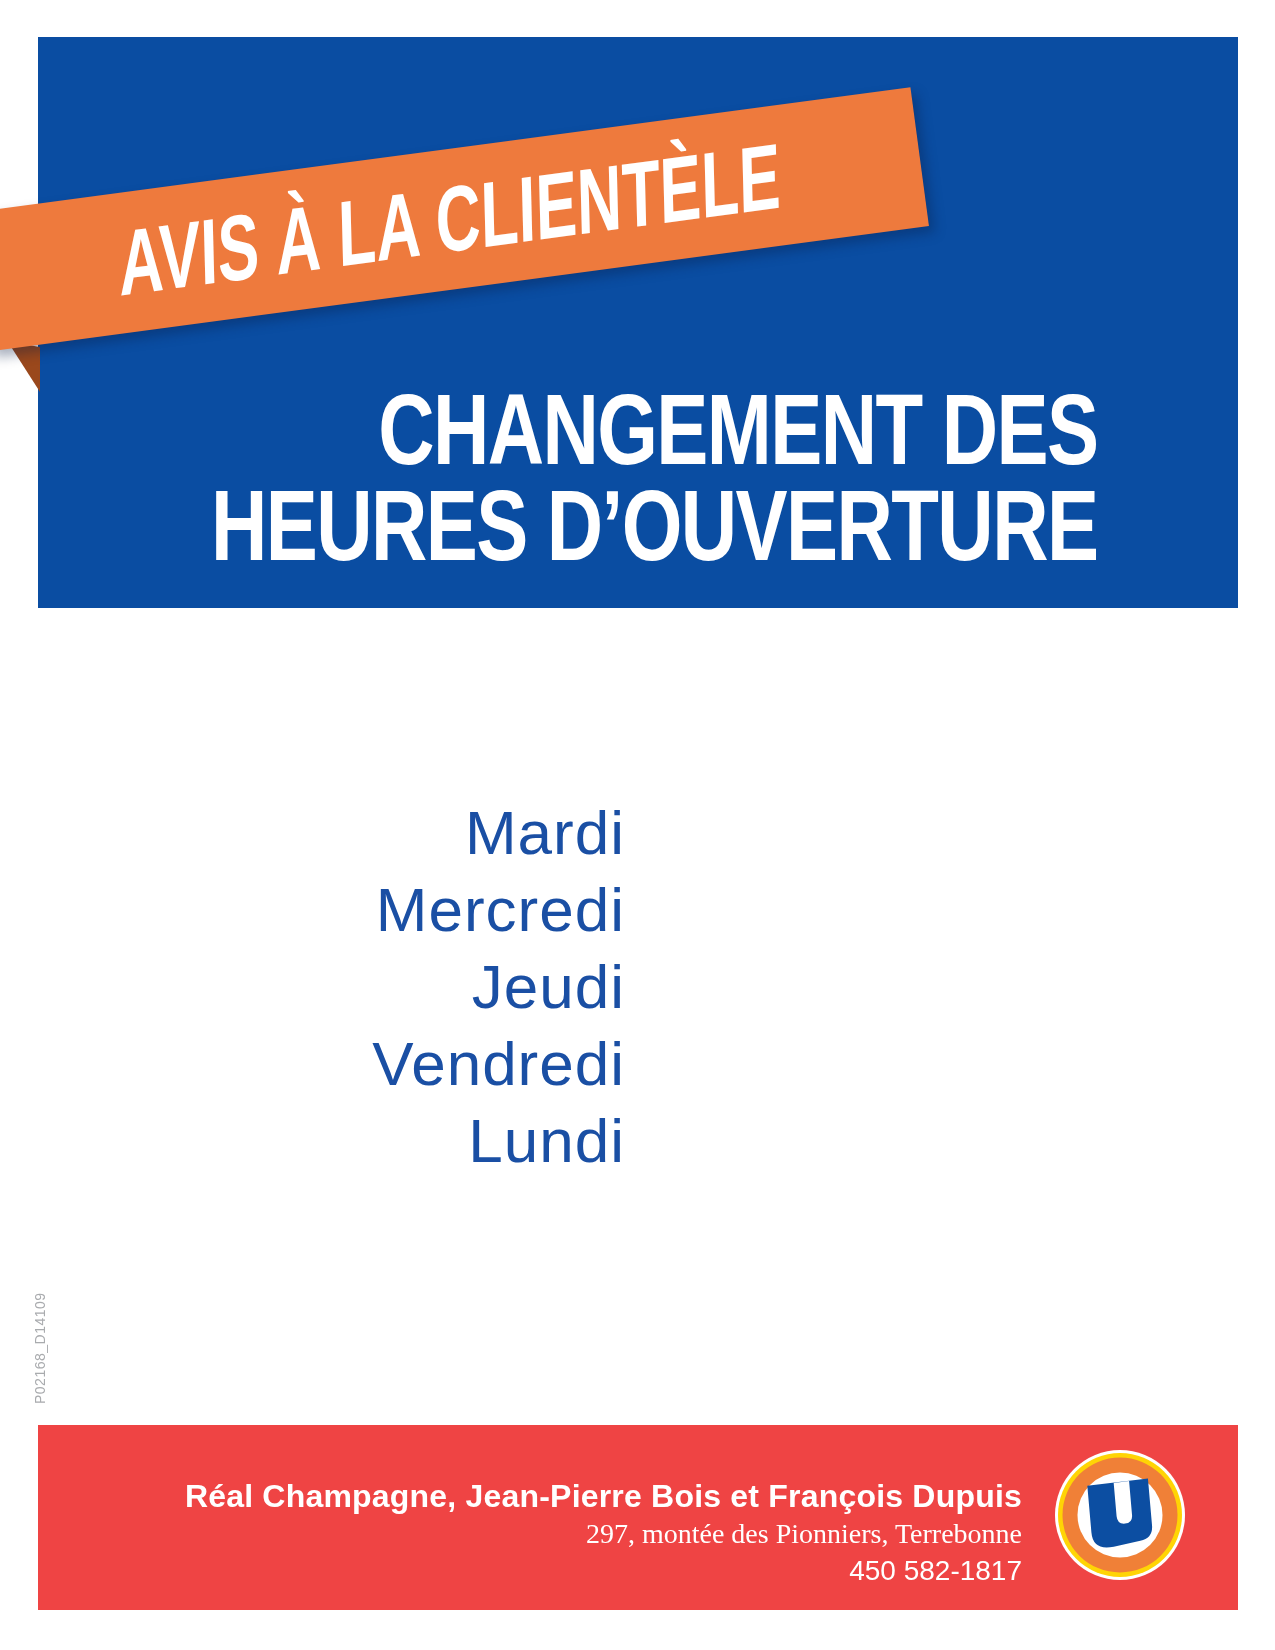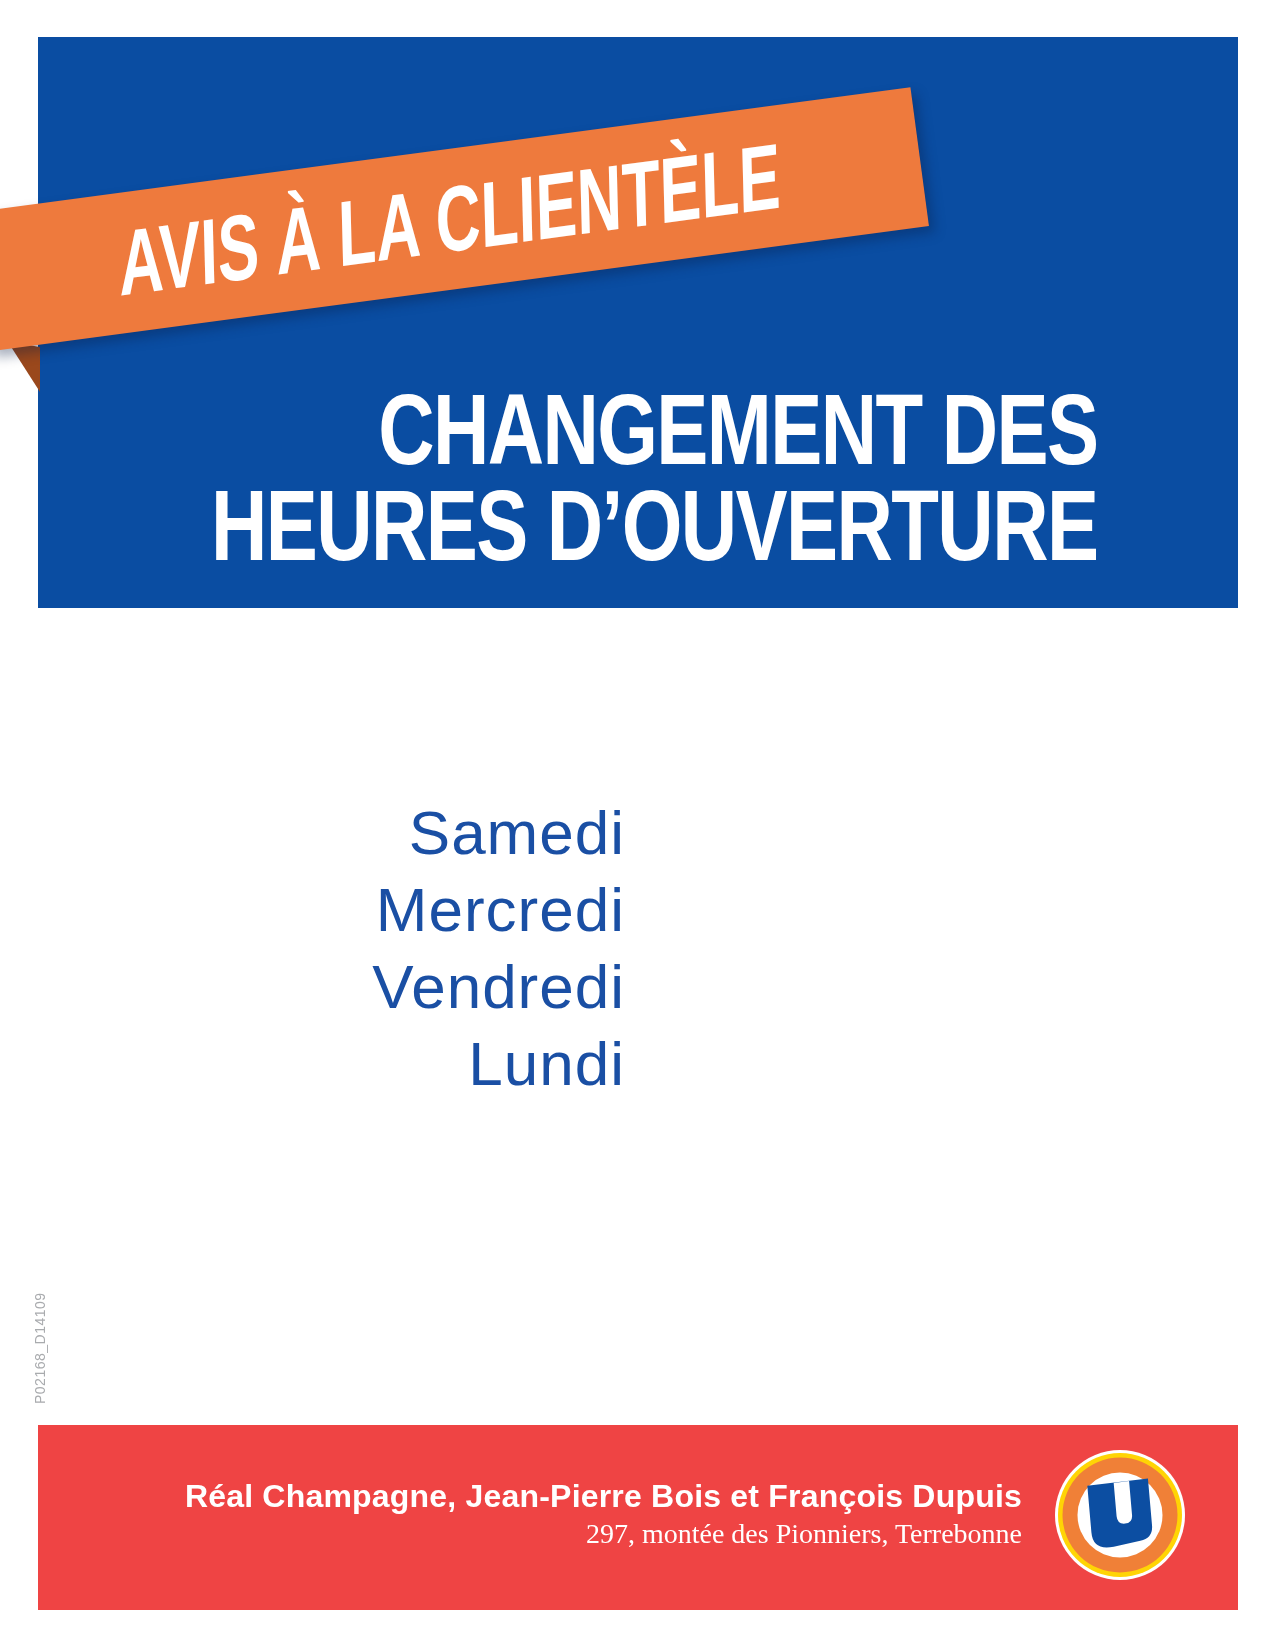--- a/index.html
+++ b/index.html
@@ -83,32 +83,34 @@
   <div class="ribbon">
     <span class="ribbon-text">AVIS À LA CLIENTÈLE</span>
   </div>
 
   <div class="headline">
     <span class="hl-line">CHANGEMENT DES</span>
     <span class="hl-line">HEURES D’OUVERTURE</span>
   </div>
 
   <div class="days">
-    <div class="day">Samedi</div>
+    <div class="day">Mardi</div>
     <div class="day">Mercredi</div>
+    <div class="day">Jeudi</div>
     <div class="day">Vendredi</div>
     <div class="day">Lundi</div>
   </div>
 
   <div class="print-code">P02168_D14109</div>
 
   <div class="footer-panel">
     <div class="footer-text">
       <div class="footer-names">Réal Champagne, Jean-Pierre Bois et François Dupuis</div>
       <div class="footer-address">297, montée des Pionniers, Terrebonne</div>
+      <div class="footer-phone">450 582-1817</div>
     </div>
 
     <svg class="logo" viewBox="-65 -65 130 130" role="img" aria-label="U">
       <circle r="65" fill="#ffffff"></circle>
       <circle r="62" fill="#ffd405"></circle>
       <circle r="57.5" fill="#f08037"></circle>
       <circle r="42.5" fill="#ffffff"></circle>
       <g transform="rotate(-5)">
         <path fill="#0c4ea2" fill-rule="evenodd" d="M -30 -32 L 31 -34 L 31 13 Q 31 26 18 27.5 L -9 31 Q -30 33.5 -30 15 Z
                  M -3.5 -32.5 L -3.5 1 Q -3.5 9 4.25 9 Q 12 9 12 1 L 12 -33 Z"></path>

